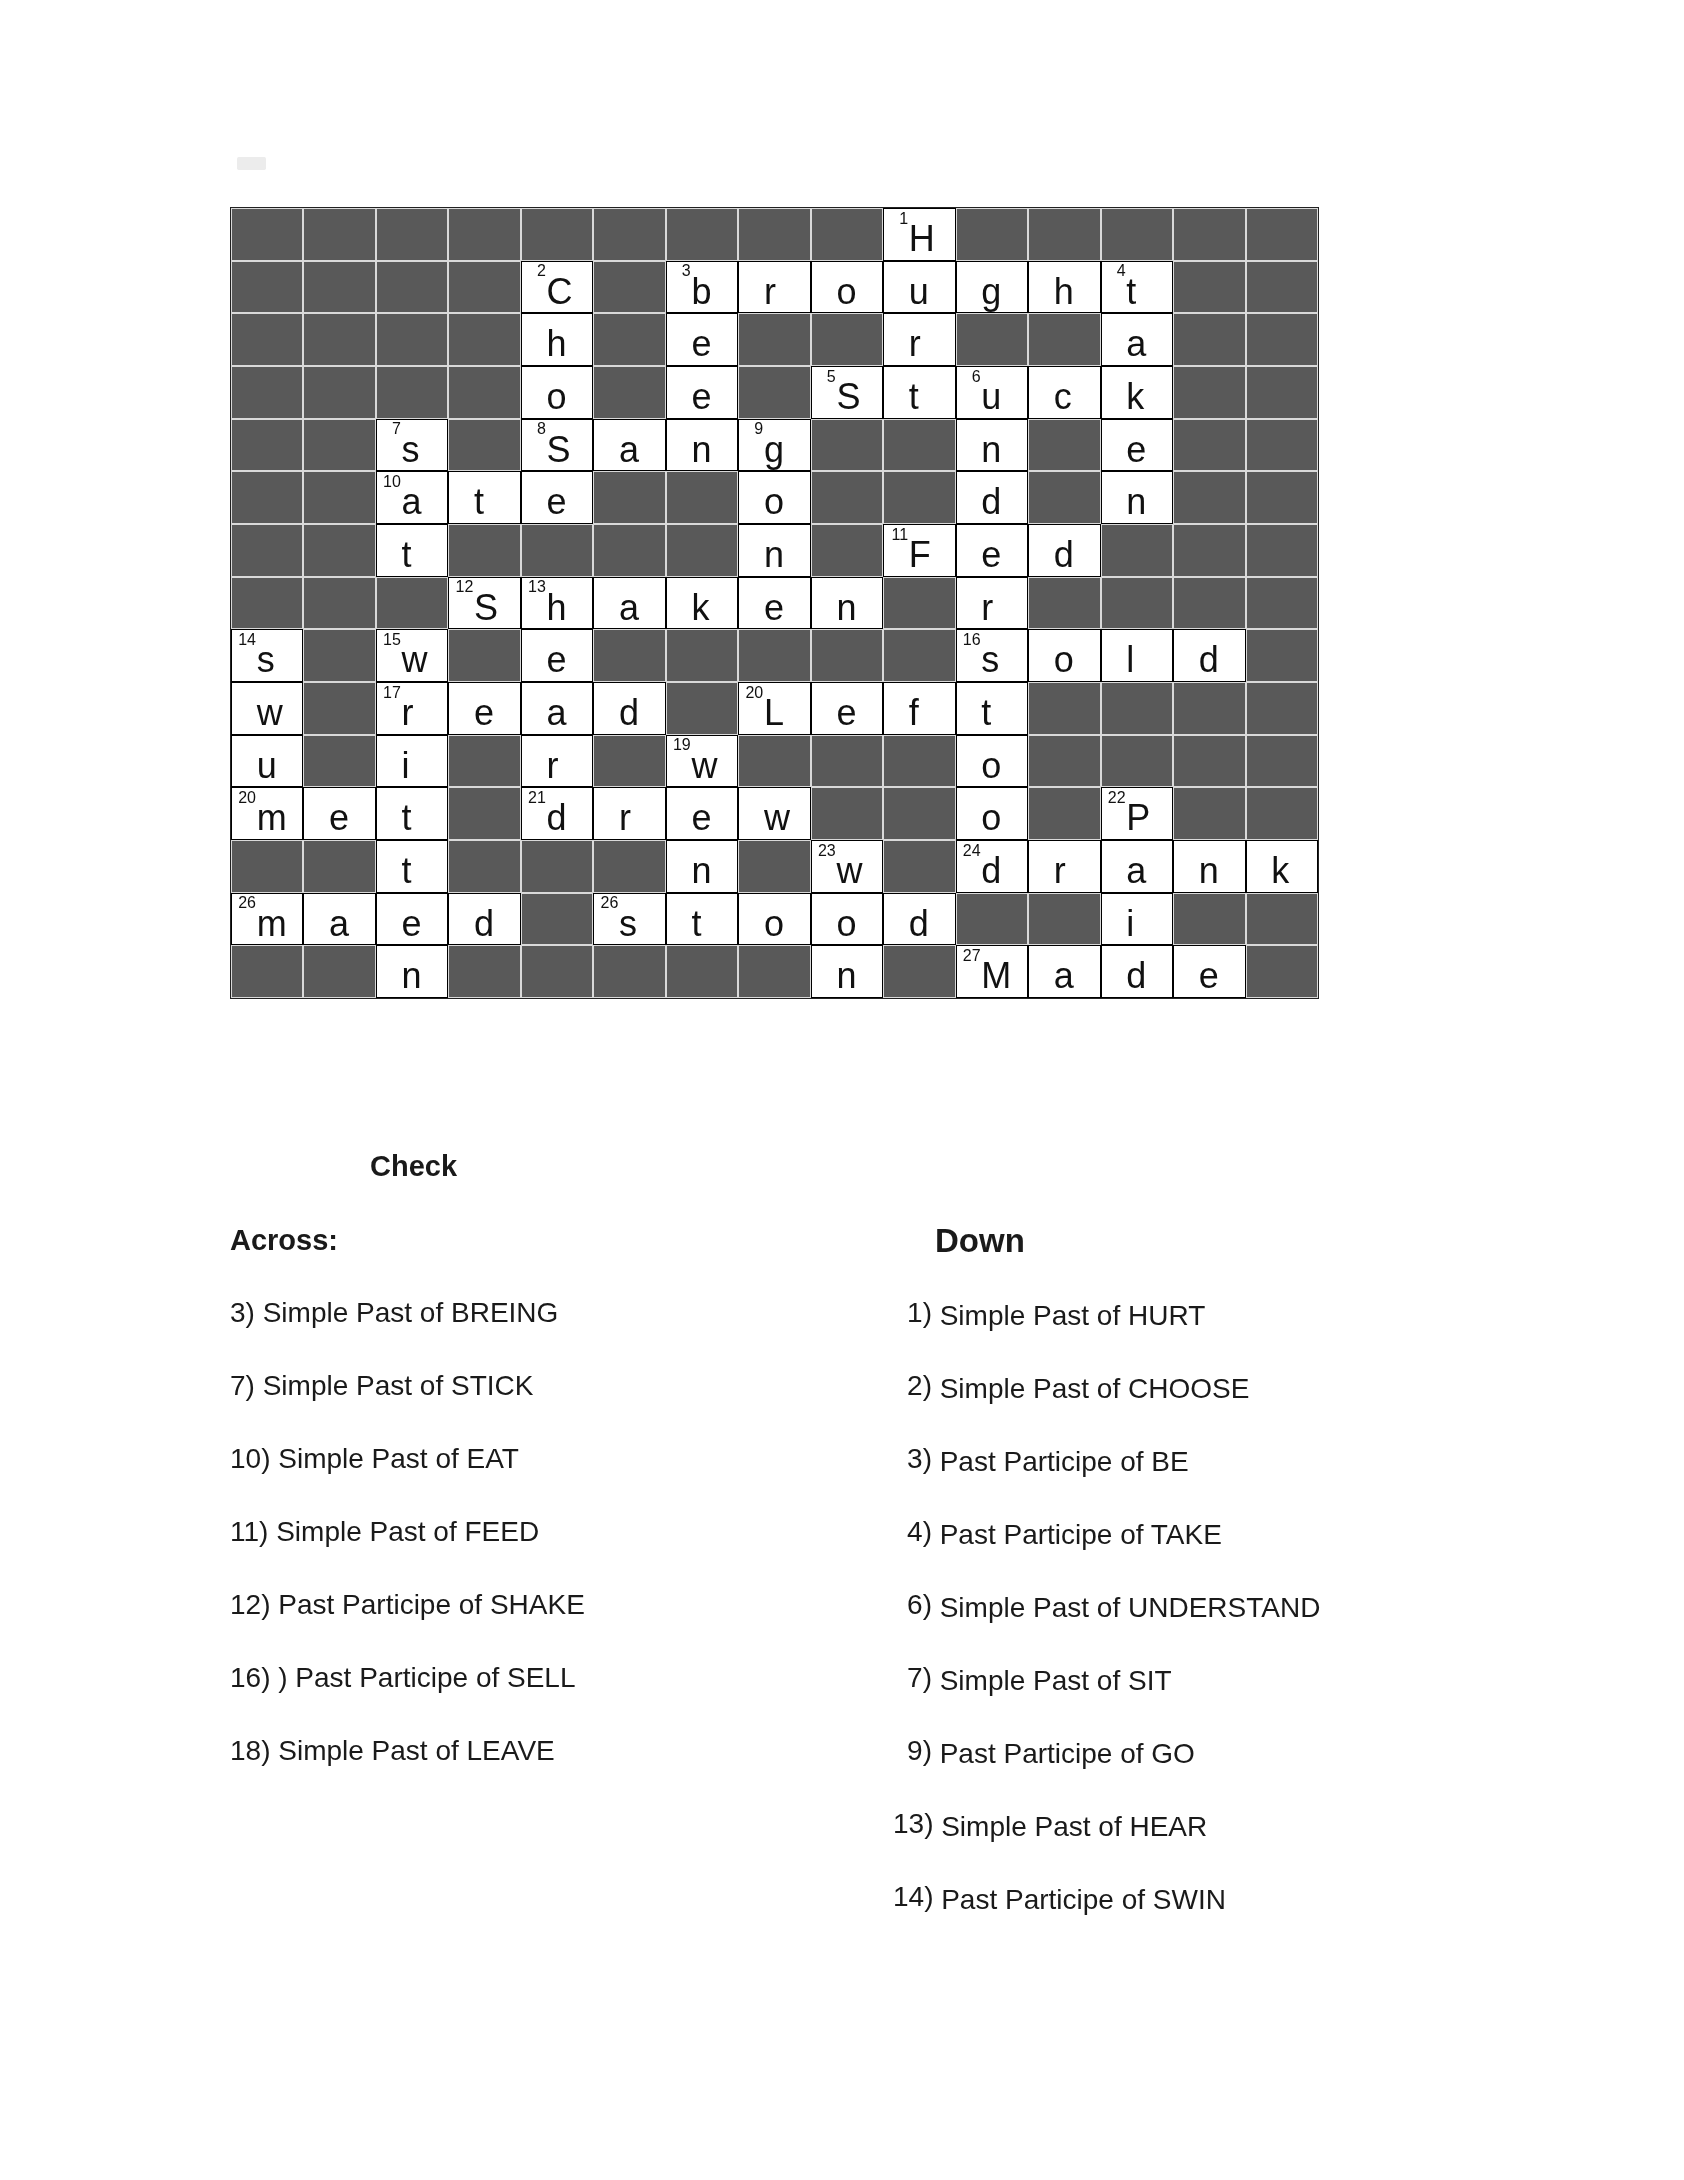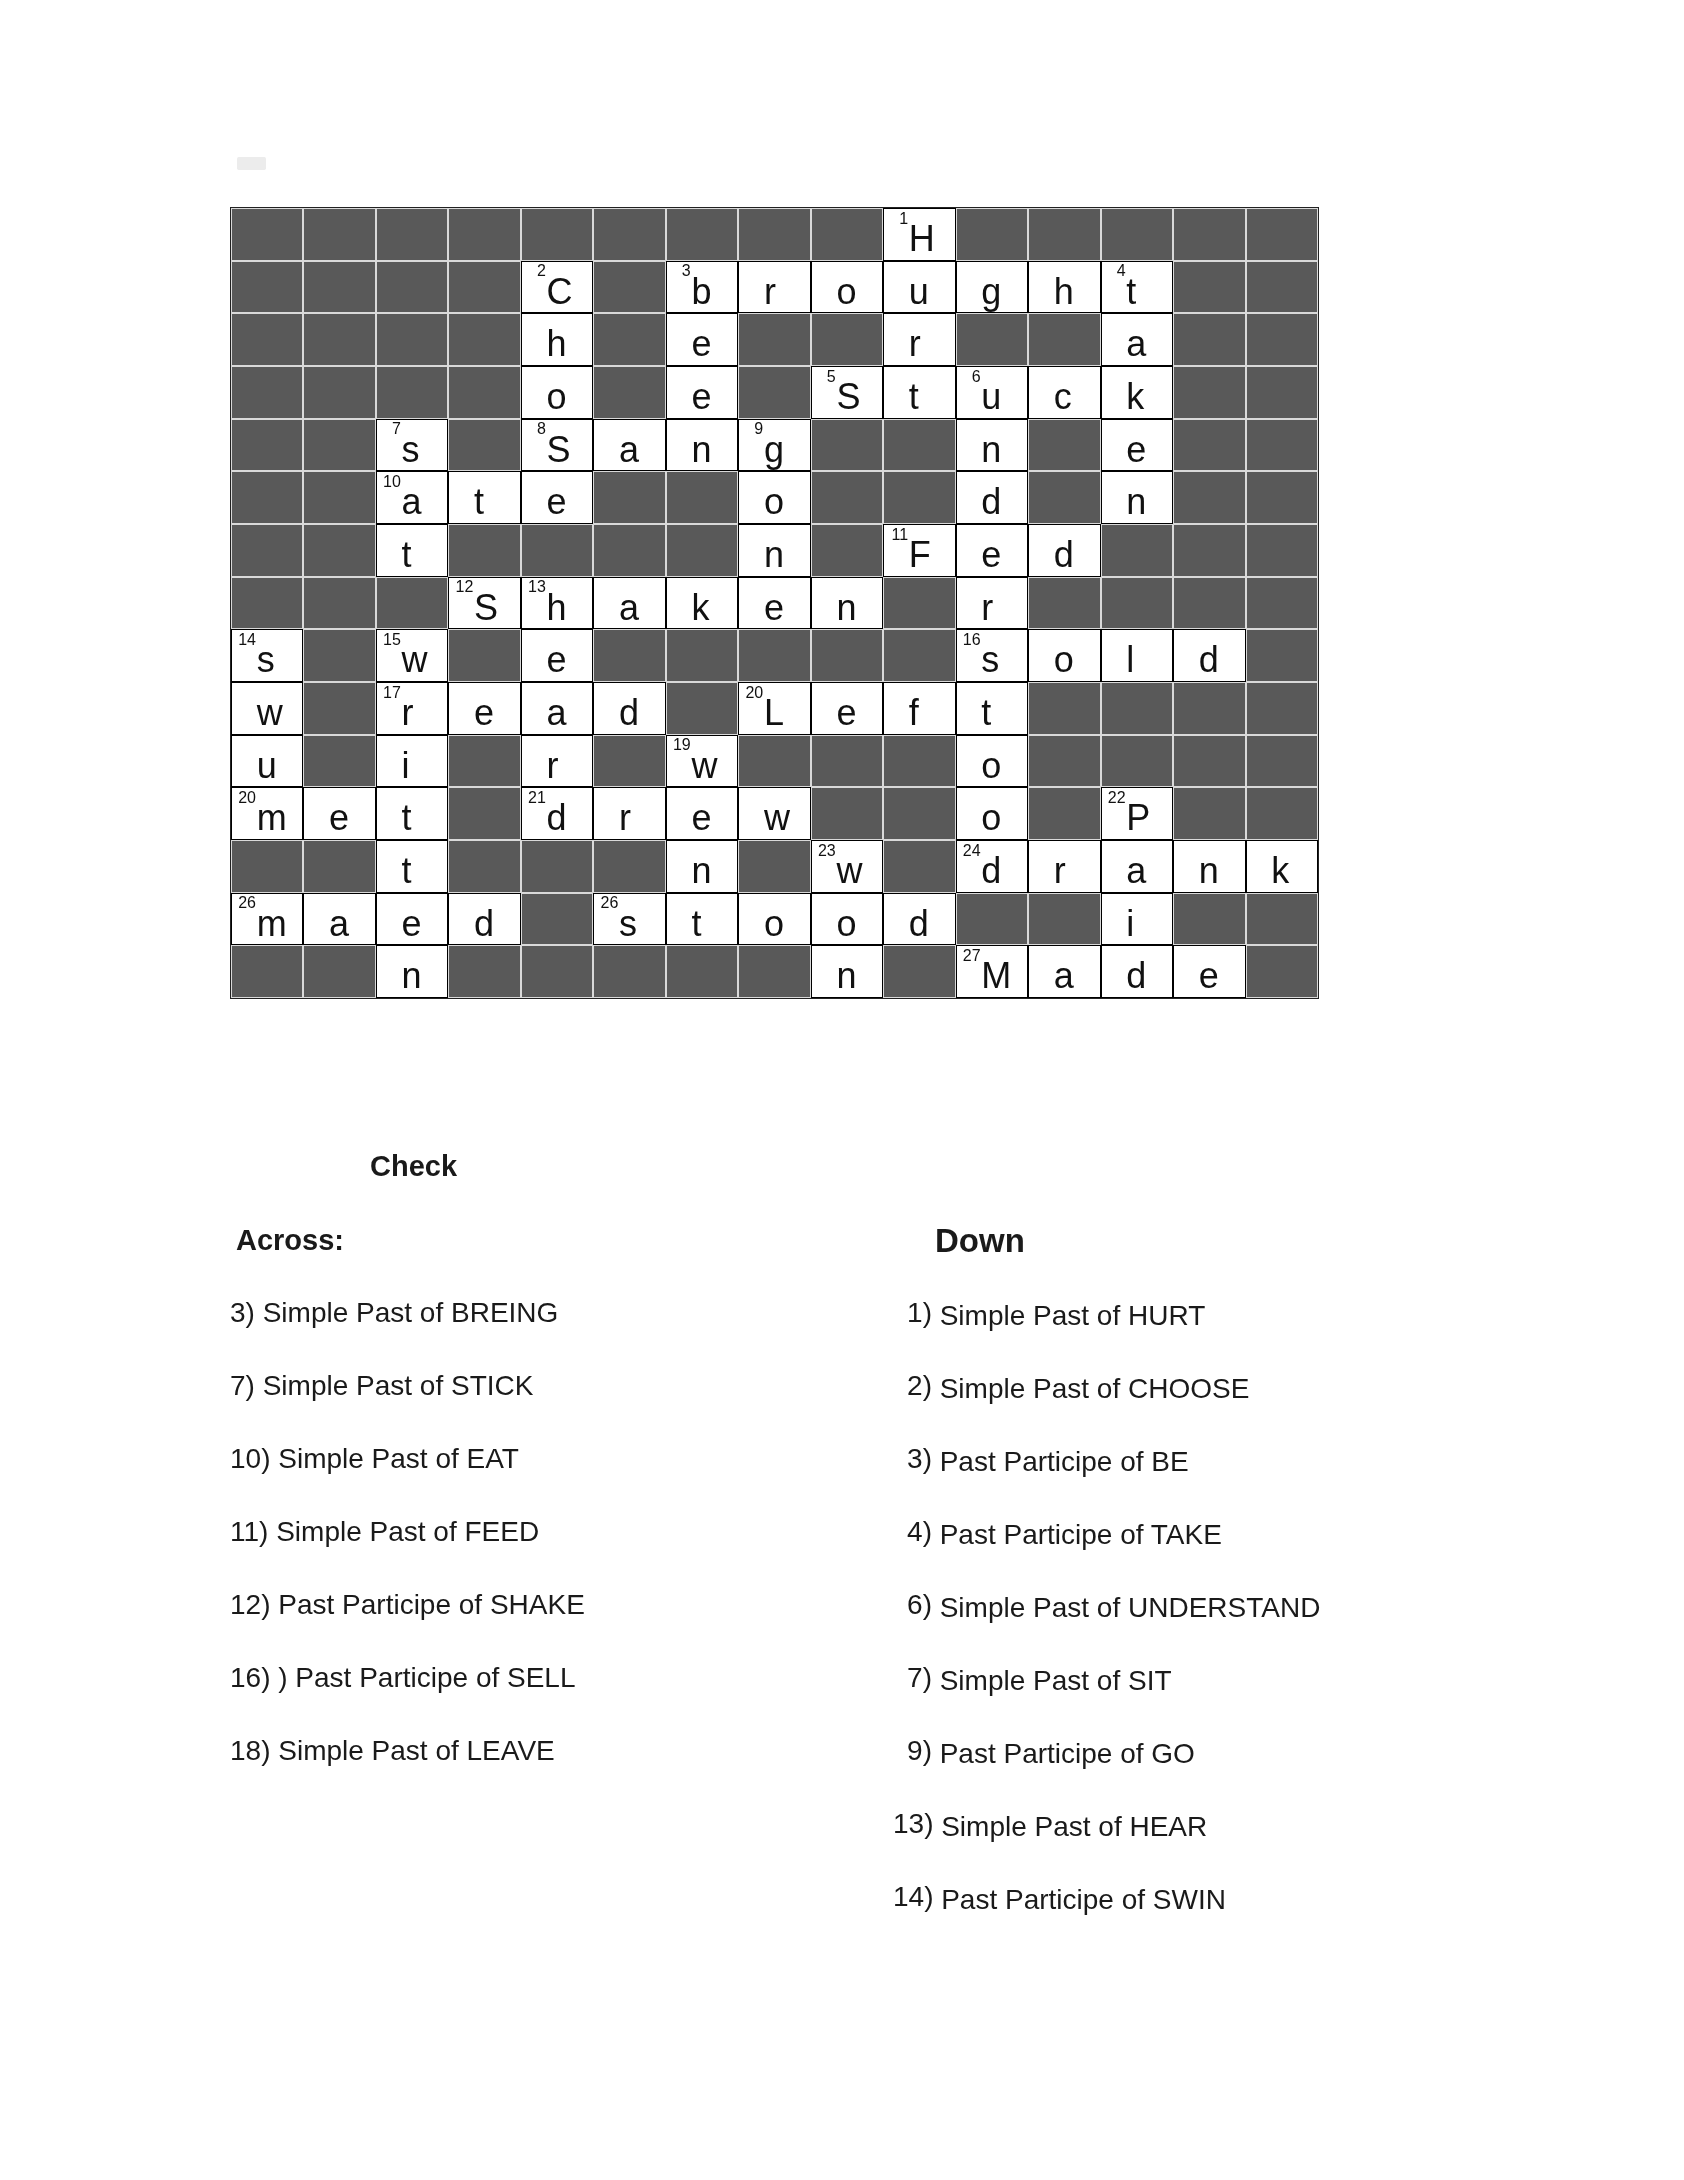--- a/index.html
+++ b/index.html
@@ -25,21 +25,21 @@
     position:absolute;left:35%;bottom:2.6px;font-size:36px;line-height:1;color:#111;
   }
   .cell .num{
     position:absolute;right:66%;top:1.7px;font-size:16px;line-height:1;color:#111;
     white-space:nowrap;
   }
   
   .h-check{position:absolute;left:370px;top:1130px;height:73px;display:flex;align-items:center;
     font-size:29px;font-weight:bold;}
   .h-across{position:absolute;left:230px;top:1204px;height:73px;display:flex;align-items:center;
-    font-size:29px;font-weight:bold;margin-left:6px;}
+    font-size:29px;font-weight:bold;}
   .h-down{position:absolute;left:935px;top:1204px;height:73px;display:flex;align-items:center;
     font-size:33px;font-weight:bold;}
   
   .clues{position:absolute;top:1276px;margin:0;padding:0;list-style:none;}
   .clues.across{left:230px;}
   .clues.down{left:893px;}
   .clues li{
     height:73px;display:flex;align-items:center;font-size:28px;white-space:pre;
   }
   .clues.down .dnum{display:inline-block;min-width:39px;text-align:right;}

